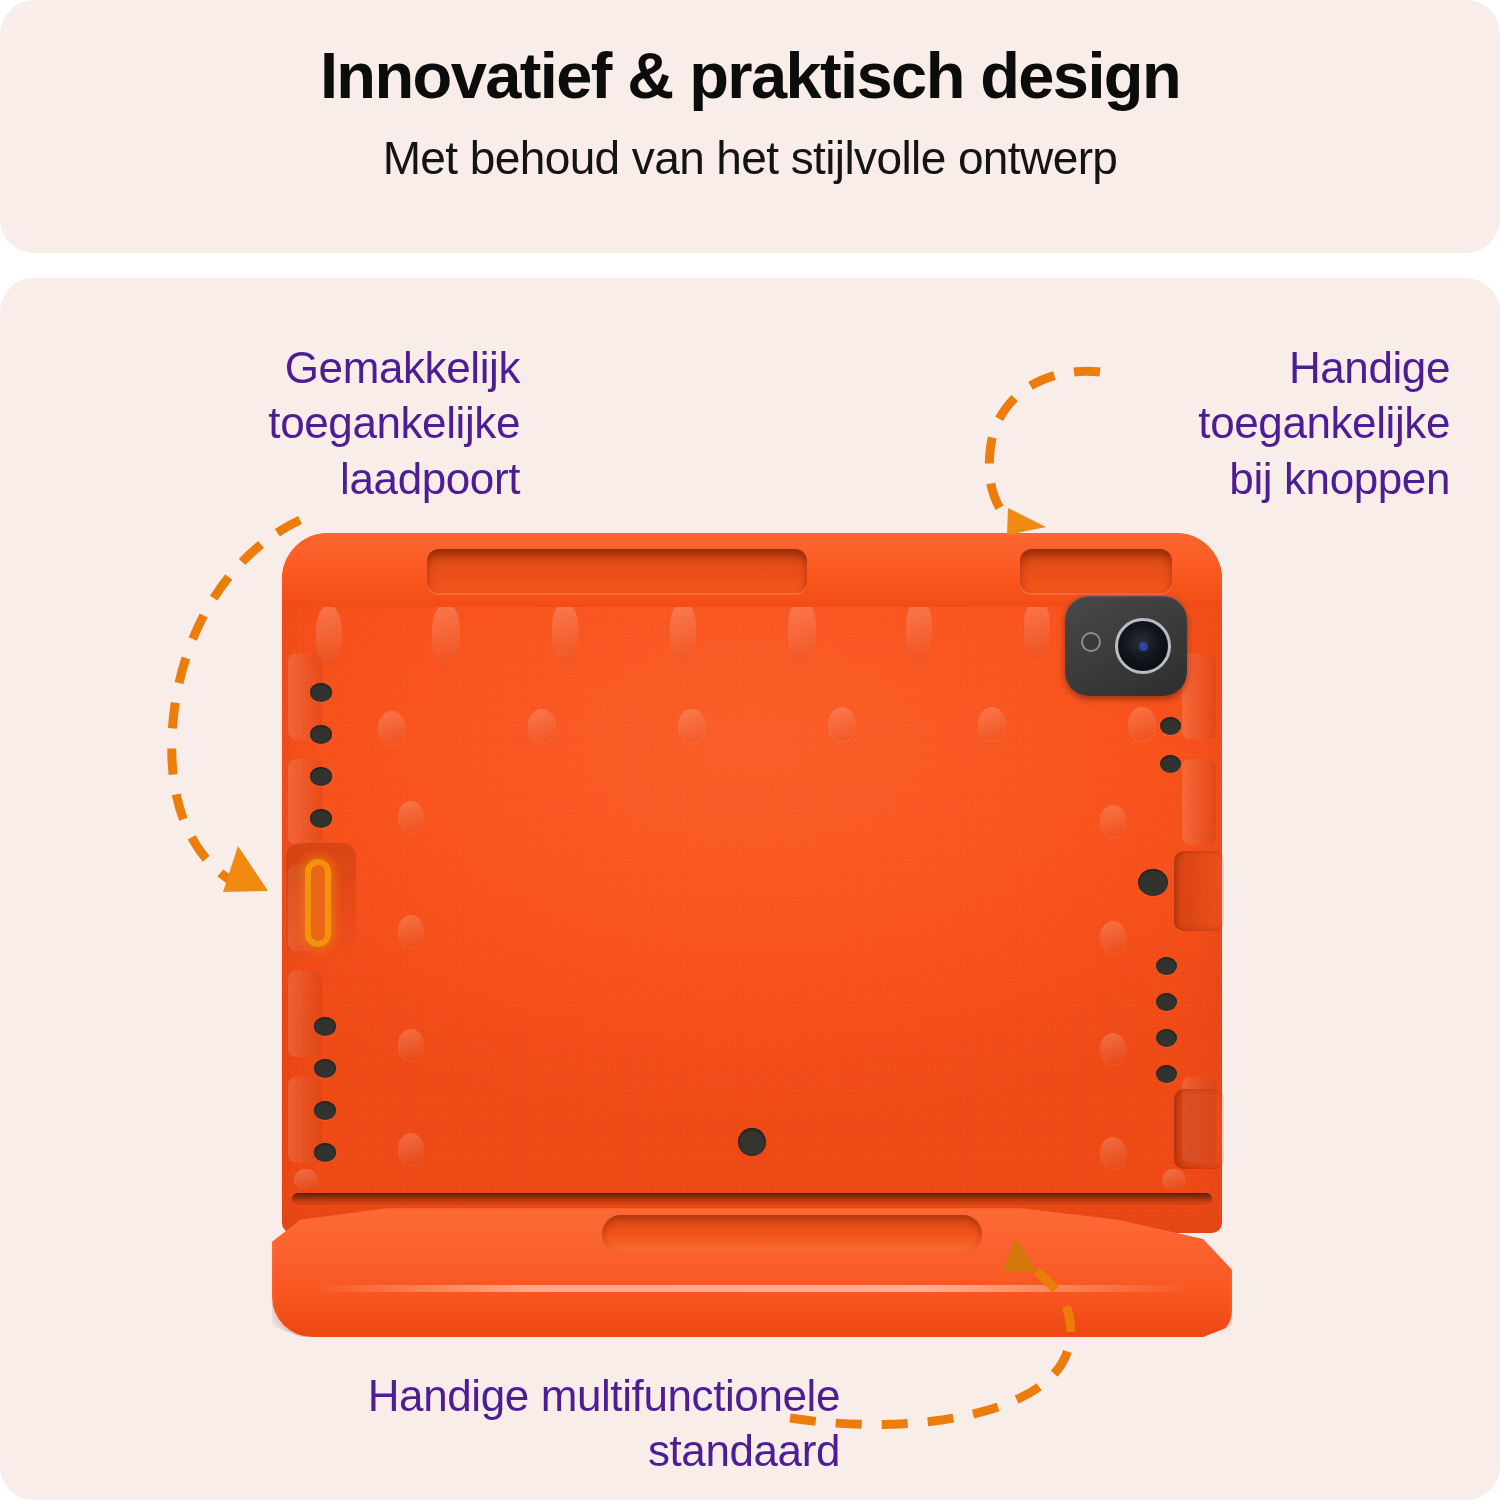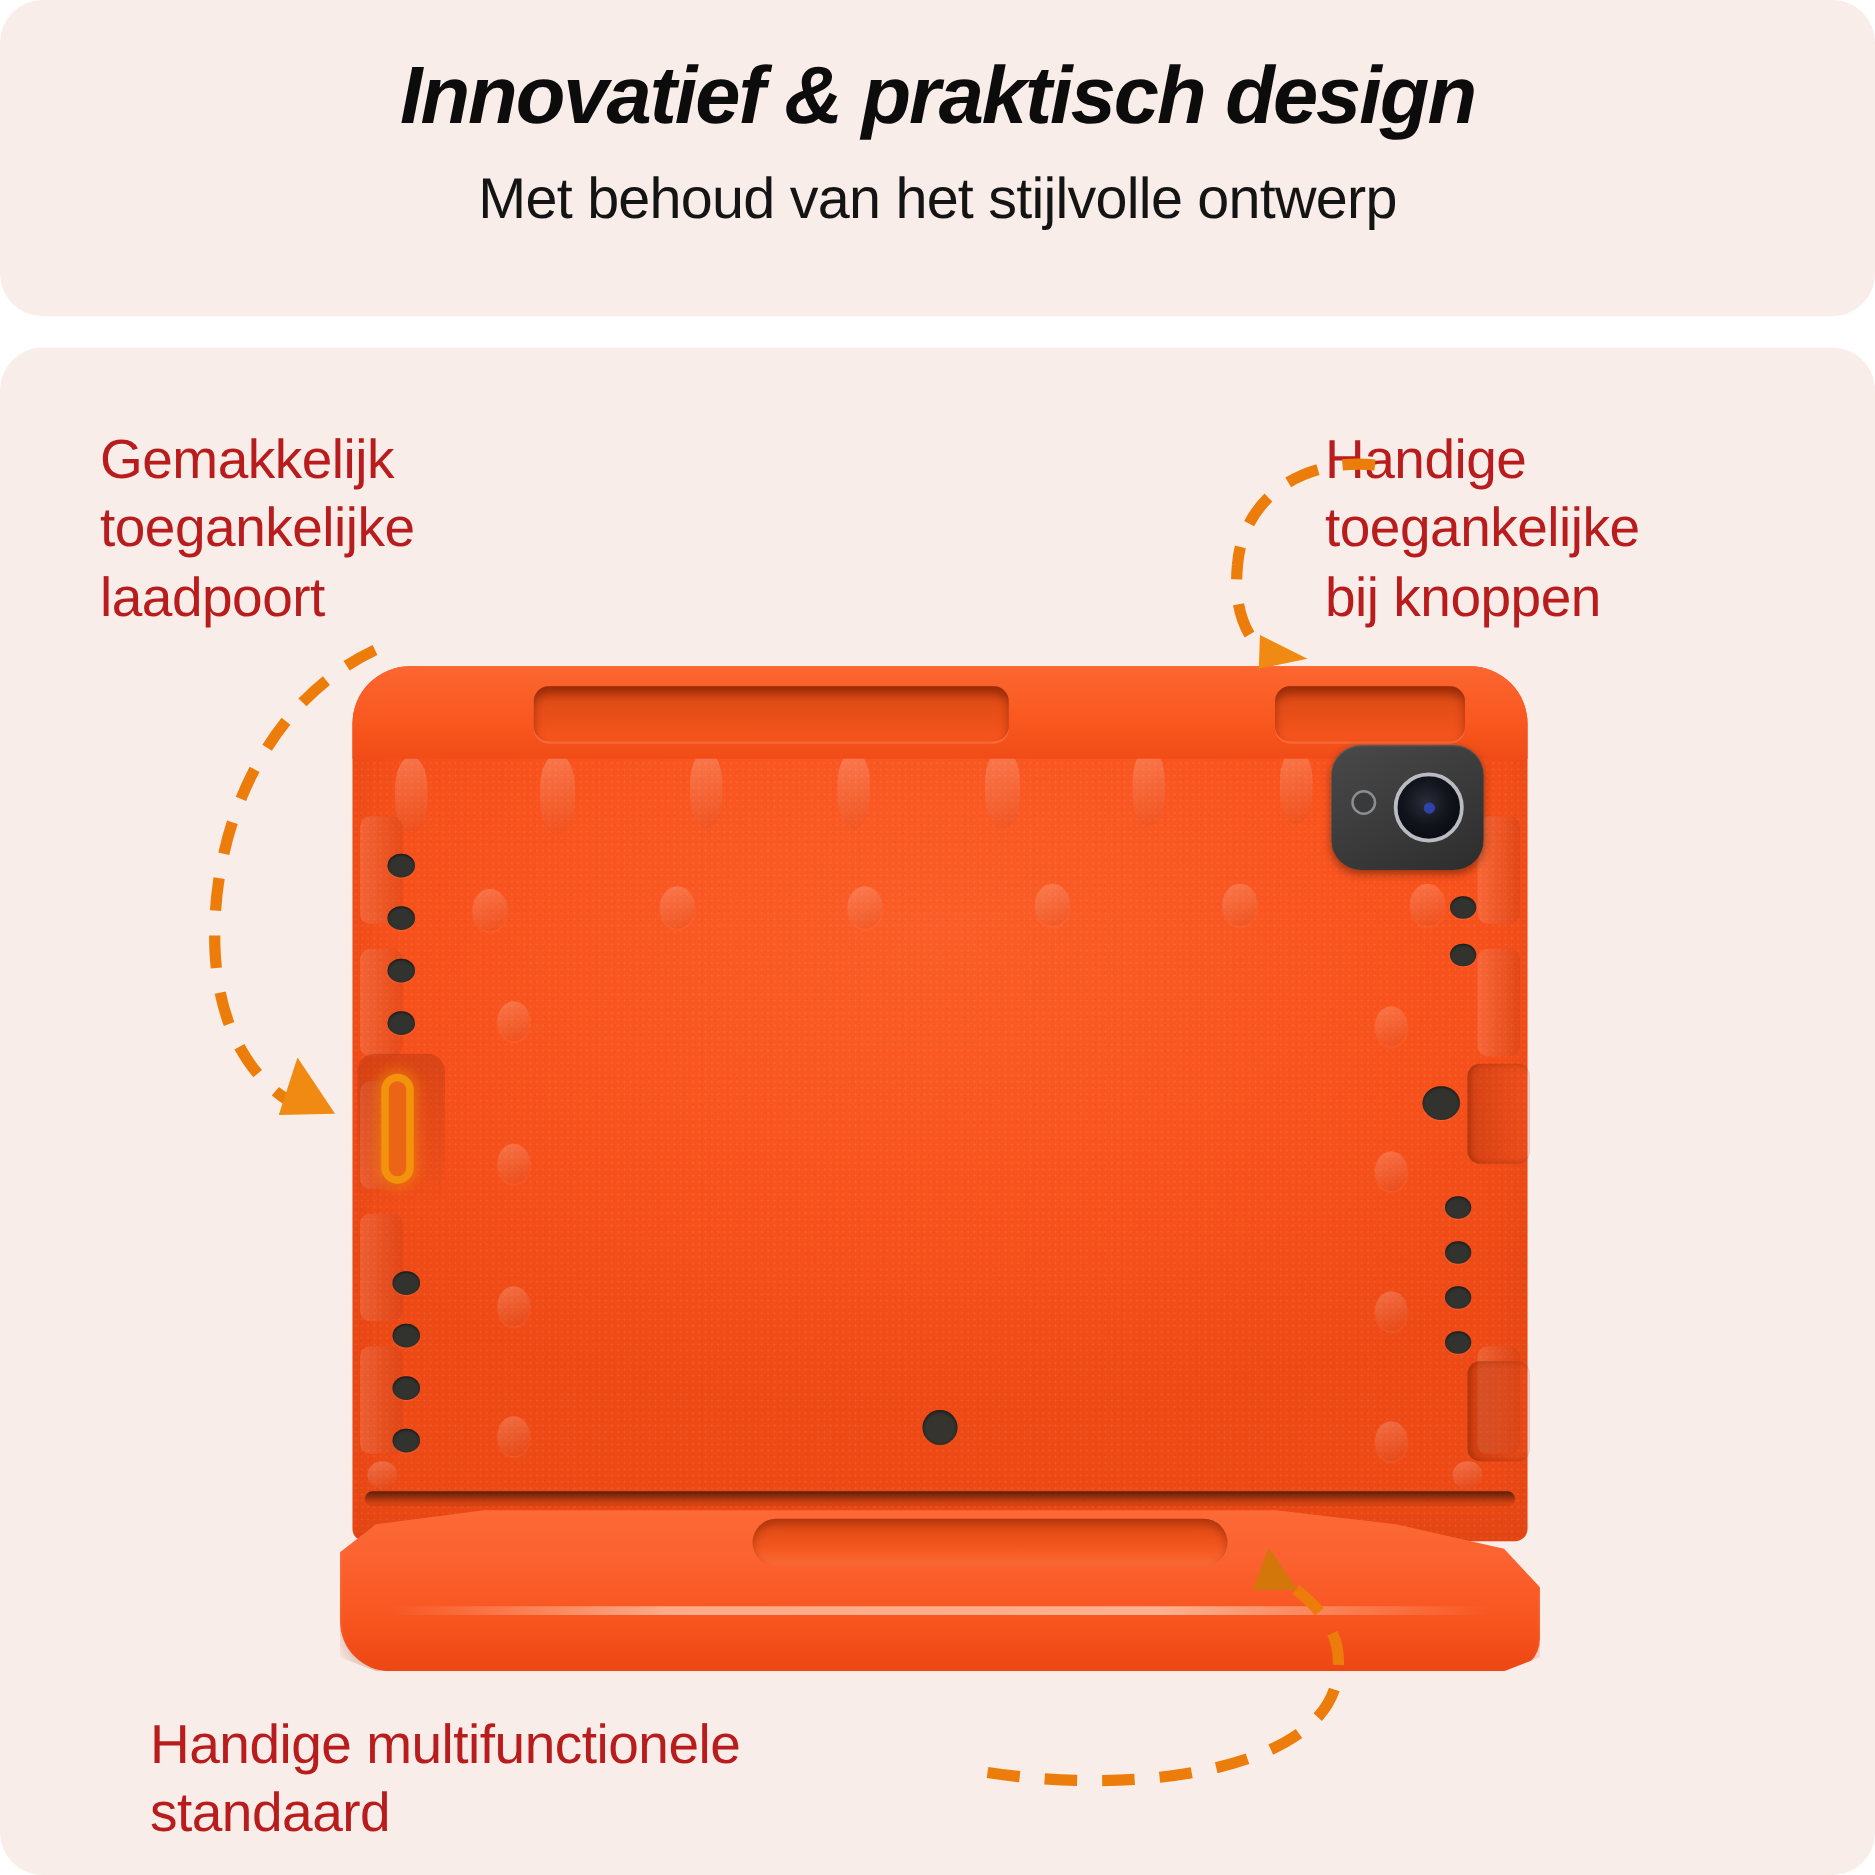--- a/index.html
+++ b/index.html
@@ -18,35 +18,35 @@
     border-radius:34px;
   }
   #panel-header{left:0;top:0;width:1500px;height:253px;}
   #panel-body{left:0;top:278px;width:1500px;height:1222px;}
 
   
   .hdr-title{
     position:absolute;left:0;top:42px;width:1500px;
     text-align:center;
     font-size:65px;font-weight:700;color:#0c0c0c;
-    letter-spacing:-1.6px;line-height:1.06;font-style:italic;
+    letter-spacing:-1.6px;line-height:1.06;
   }
   .hdr-sub{
     position:absolute;left:0;top:133px;width:1500px;
     text-align:center;
     font-size:46px;font-weight:400;color:#141414;
     letter-spacing:-0.6px;line-height:1.1;
   }
 
   
   .callout{
     position:absolute;
-    font-size:44px;font-weight:400;color:#b91c1c;
+    font-size:44px;font-weight:400;color:#4c1d95;
     line-height:1.26;letter-spacing:-0.4px;
-    text-align:left;
+    text-align:right;
     white-space:pre-line;
   }
   #callout-charging{left:80px;top:340px;width:440px;}
   #callout-buttons{left:1060px;top:340px;width:390px;}
   #callout-stand{left:120px;top:1368px;width:720px;}
 
   
   #arrows{position:absolute;left:0;top:0;width:1500px;height:1500px;pointer-events:none;}
 
   

